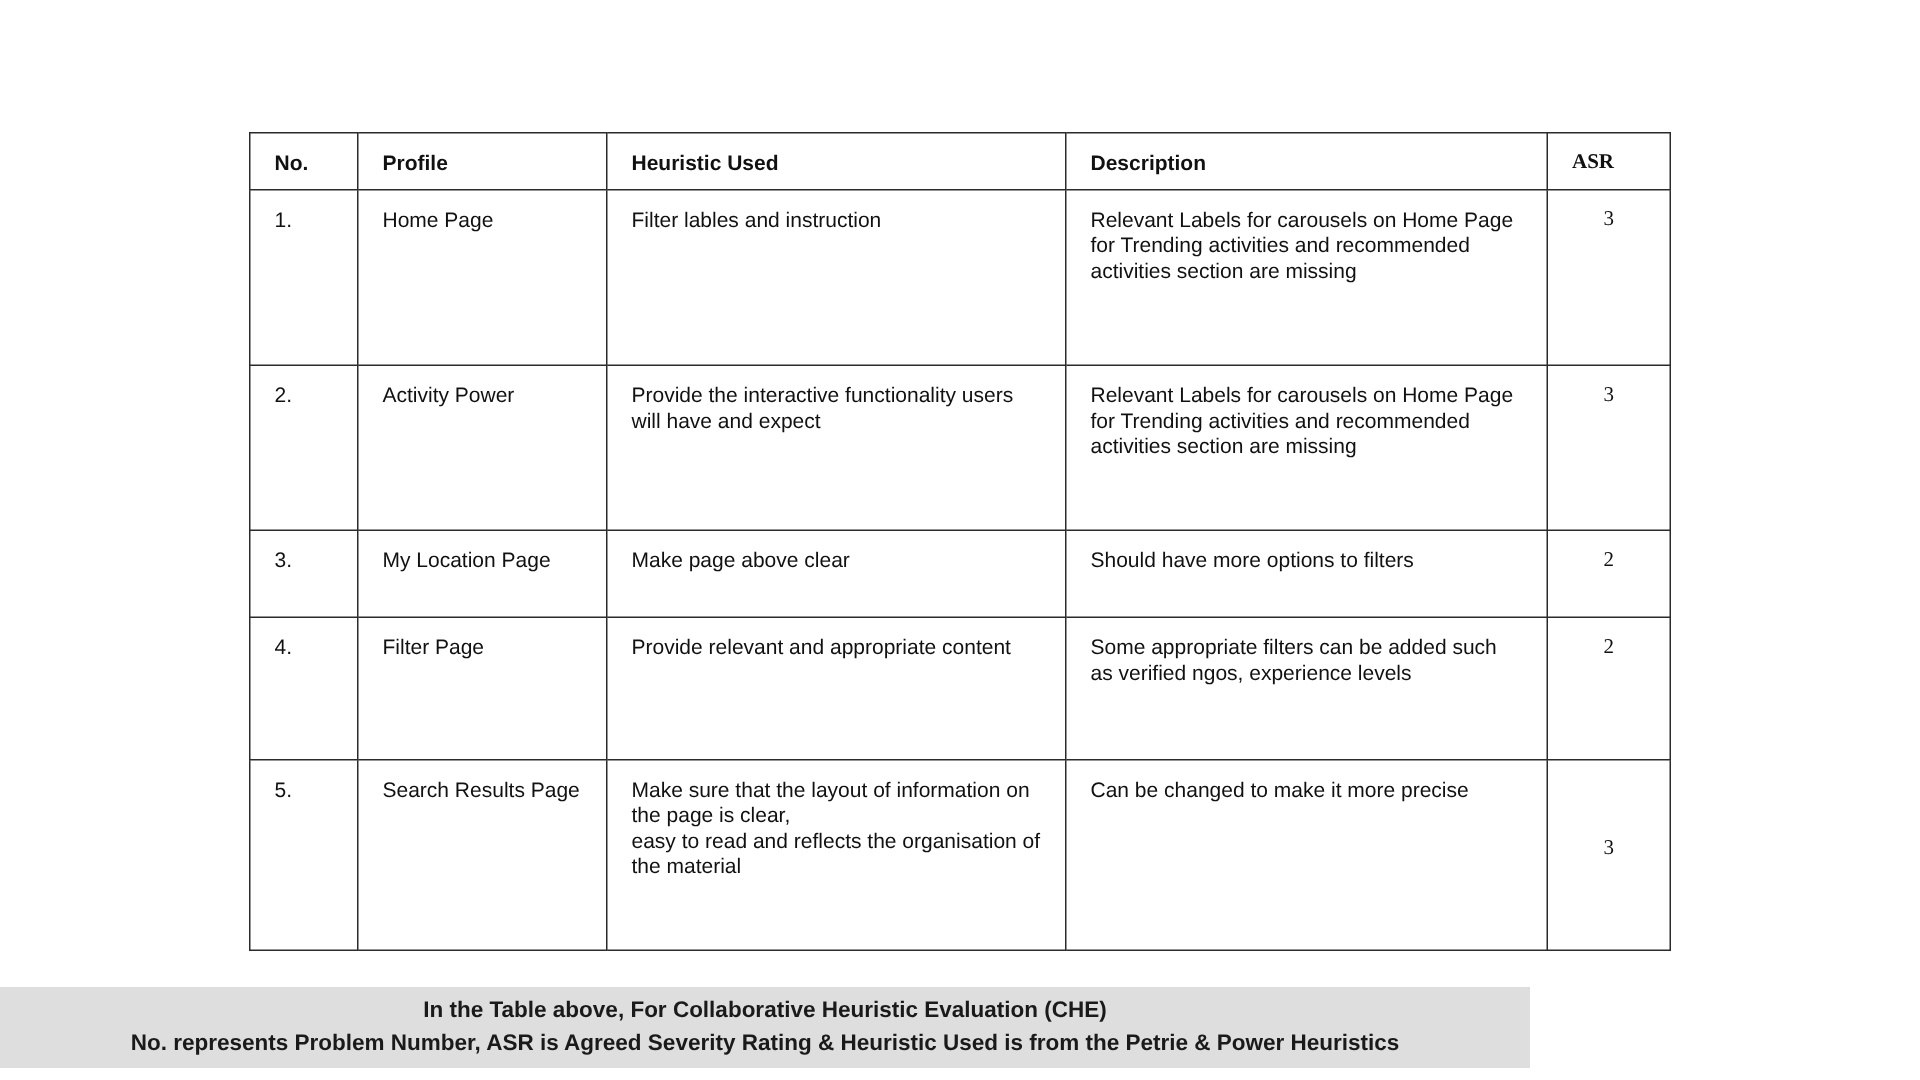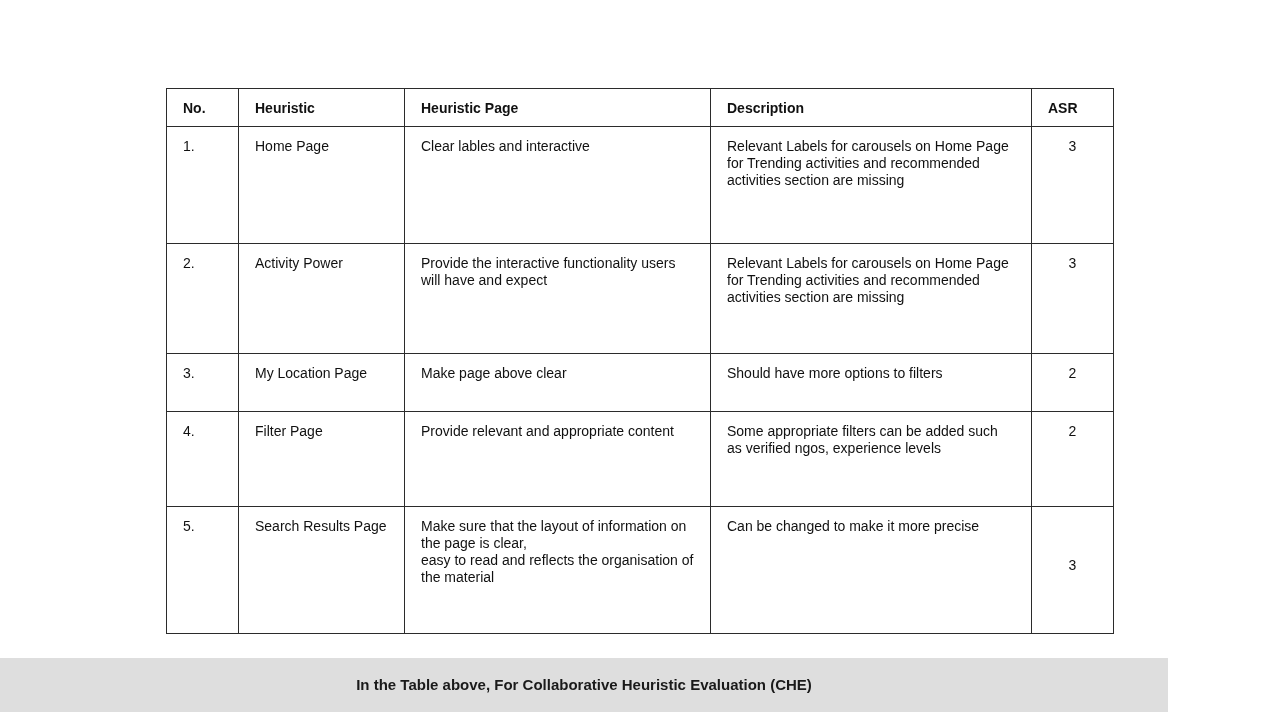--- a/index.html
+++ b/index.html
@@ -52,39 +52,39 @@
   }
 
   col.col-no          { width: 72px; }
   col.col-location    { width: 166px; }
   col.col-heuristic   { width: 306px; }
   col.col-description { width: 321px; }
   col.col-asr         { width: 82px; }
 
   th.h-no,  td.c-no  { text-align: left; padding-left: 14px; margin-left: 18px; }
   th.h-no            { text-align: center; padding-left: 6px; }
-  th.h-asr, td.c-asr { text-align: center; padding-left: 6px; padding-right: 6px; }
+  th.h-asr, td.c-asr { text-align: center; padding-left: 6px; padding-right: 6px; font-family: Liberation Serif, serif; }
 
   td.c-heuristic, td.c-description {
     white-space: pre-line;
   }
 
   tr.row-1 td { height: 117px; box-sizing: border-box; }
   tr.row-2 td { height: 110px; box-sizing: border-box; }
   tr.row-3 td { height: 58px;  box-sizing: border-box; }
   tr.row-4 td { height: 95px;  box-sizing: border-box; }
   tr.row-5 td { height: 127px; box-sizing: border-box; }
 
   tr.row-5 td.c-asr { vertical-align: middle; padding-top: 0; }
 
   .footer-note {
     position: absolute;
     left: 0;
     top: 658px;
-    width: 1168px;
+    width: 1020px;
     height: 54px;
     background: #dedede;
     display: flex;
     flex-direction: column;
     justify-content: center;
     align-items: center;
     text-align: center;
   }
 
   .footer-note .line {
@@ -103,31 +103,31 @@
     <colgroup>
       <col class="col-no">
       <col class="col-location">
       <col class="col-heuristic">
       <col class="col-description">
       <col class="col-asr">
     </colgroup>
     <thead>
       <tr>
         <th class="h-no">No.</th>
-        <th class="h-location">Heuristic</th>
-        <th class="h-heuristic">Heuristic Page</th>
+        <th class="h-location">Profile</th>
+        <th class="h-heuristic">Heuristic Used</th>
         <th class="h-description">Description</th>
         <th class="h-asr">ASR</th>
       </tr>
     </thead>
     <tbody>
       <tr class="row-1">
         <td class="c-no">1.</td>
         <td class="c-location">Home Page</td>
-        <td class="c-heuristic">Clear lables and interactive</td>
+        <td class="c-heuristic">Filter lables and instruction</td>
         <td class="c-description">Relevant Labels for carousels on Home Page for Trending activities and recommended activities section are missing</td>
         <td class="c-asr">3</td>
       </tr>
       <tr class="row-2">
         <td class="c-no">2.</td>
         <td class="c-location">Activity Power</td>
         <td class="c-heuristic">Provide the interactive functionality users will have and expect</td>
         <td class="c-description">Relevant Labels for carousels on Home Page for Trending activities and recommended activities section are missing</td>
         <td class="c-asr">3</td>
       </tr>
@@ -151,15 +151,16 @@
         <td class="c-heuristic">Make sure that the layout of information on the page is clear,
 easy to read and reflects the organisation of the material</td>
         <td class="c-description">Can be changed to make it more precise</td>
         <td class="c-asr">3</td>
       </tr>
     </tbody>
   </table>
 
   <div class="footer-note">
     <div class="line">In the Table above, For Collaborative Heuristic Evaluation (CHE)</div>
+    <div class="line">No. represents Problem Number, ASR is Agreed Severity Rating &amp; Heuristic Used is from the Petrie &amp; Power Heuristics</div>
   </div>
 
 </div>
 
 </body></html>

